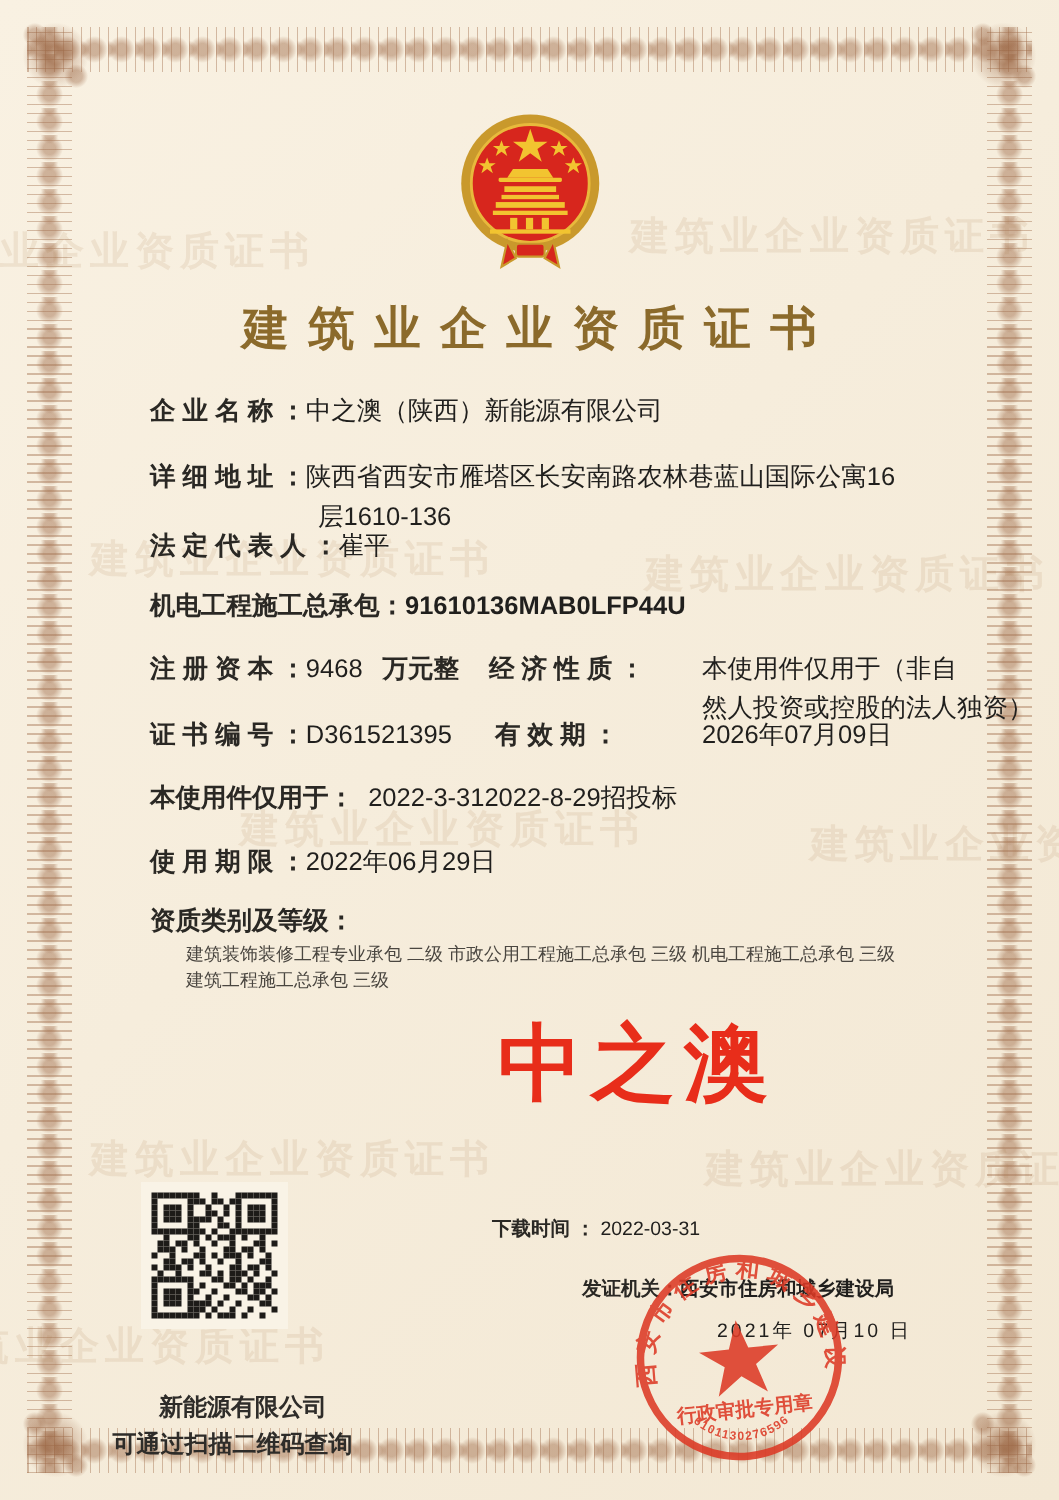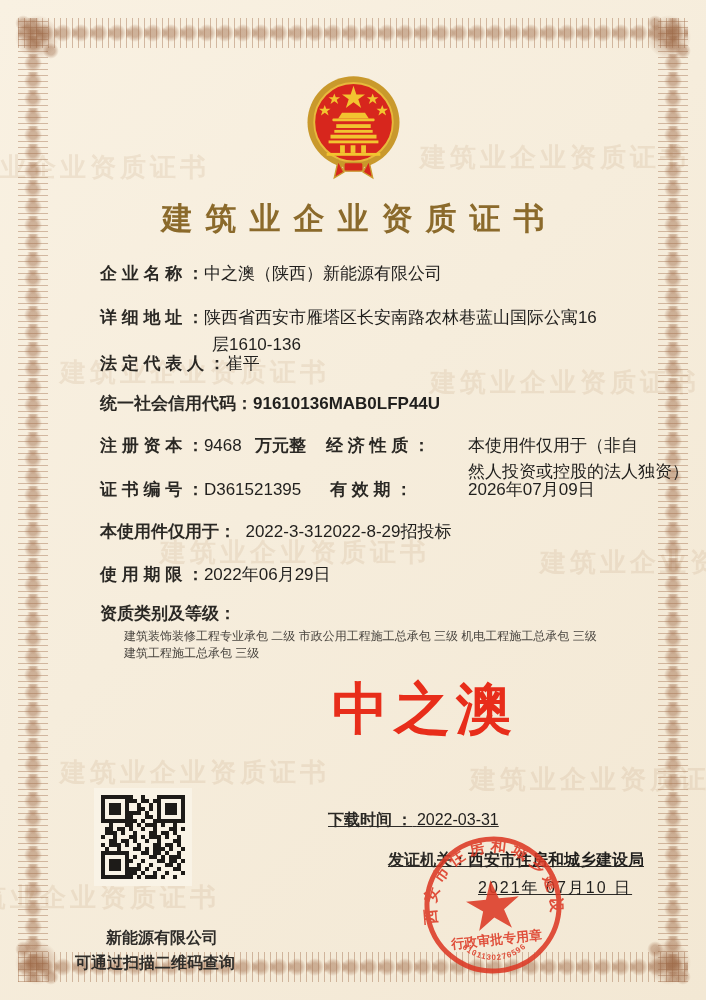--- a/index.html
+++ b/index.html
@@ -76,21 +76,21 @@
     background:#f9f3e6;padding:0;box-sizing:border-box;
   }
   .qr-grid{position:absolute;left:7px;top:7px;width:84px;height:84px;}
   .qr-grid i{position:absolute;width:4px;height:4px;background:#1d1b18;}
 
   .qr-caption{
     position:absolute;font-size:16px;font-weight:bold;color:#2e2c29;white-space:nowrap;
   }
 
   
-  .footer-line{position:absolute;font-size:16px;color:#2e2c29;white-space:nowrap;text-decoration:underline;}
+  .footer-line{position:absolute;font-size:13px;color:#2e2c29;white-space:nowrap;}
 
   
   .stamp{position:absolute;left:420px;top:832px;width:146px;height:146px;opacity:.88;transform:rotate(-6deg);}
 </style>
 </head>
 <body>
 
 <div class="frame-strip h-strip strip-top"></div>
 <div class="frame-strip h-strip strip-bottom"></div>
 <div class="frame-strip v-strip strip-left"></div>
@@ -157,21 +157,21 @@
 </div>
 <div class="fld" style="left:212px;top:333px;">
   <span class="val">层1610-136</span>
 </div>
 
 <div class="fld" style="left:100px;top:352px;">
   <span class="lbl">法 定 代 表 人 ：</span><span class="val">崔平</span>
 </div>
 
 <div class="fld" style="left:100px;top:392px;">
-  <span class="lbl">统一社会信用代码：</span><span class="val" style="font-weight:bold;">91610136MAB0LFP44U</span>
+  <span class="lbl">机电工程施工总承包：</span><span class="val" style="font-weight:bold;">91610136MAB0LFP44U</span>
 </div>
 
 <div class="fld" style="left:100px;top:434px;">
   <span class="lbl">注 册 资 本 ：</span><span class="val">9468</span>
 </div>
 <div class="fld" style="left:255px;top:434px;">
   <span class="lbl">万元整</span>
 </div>
 <div class="fld" style="left:326px;top:434px;">
   <span class="lbl">经 济 性 质 ：</span>

